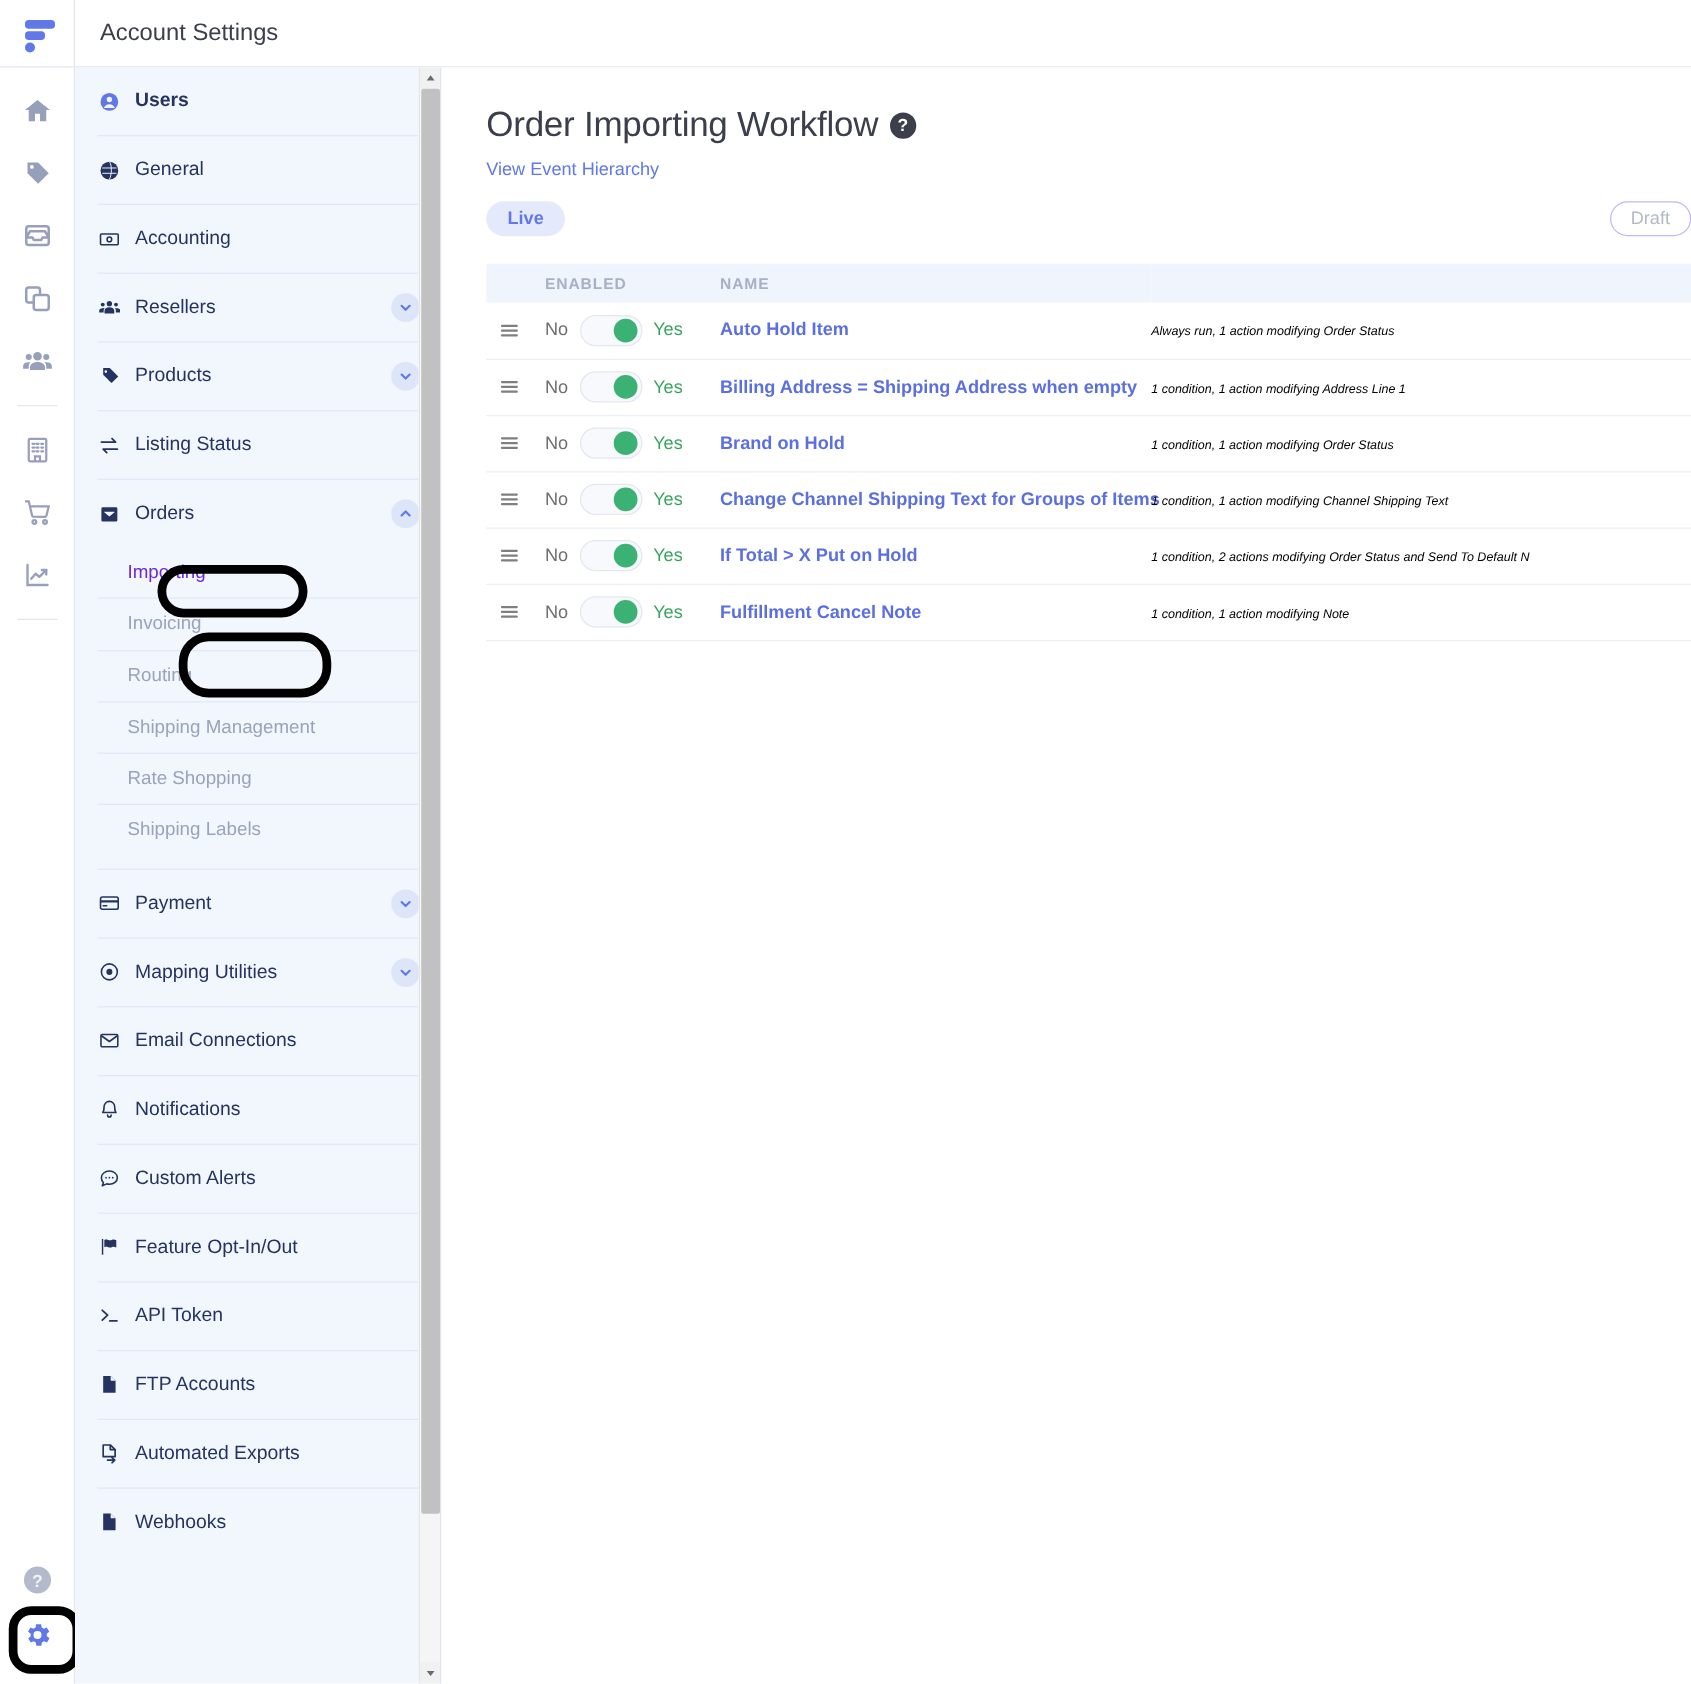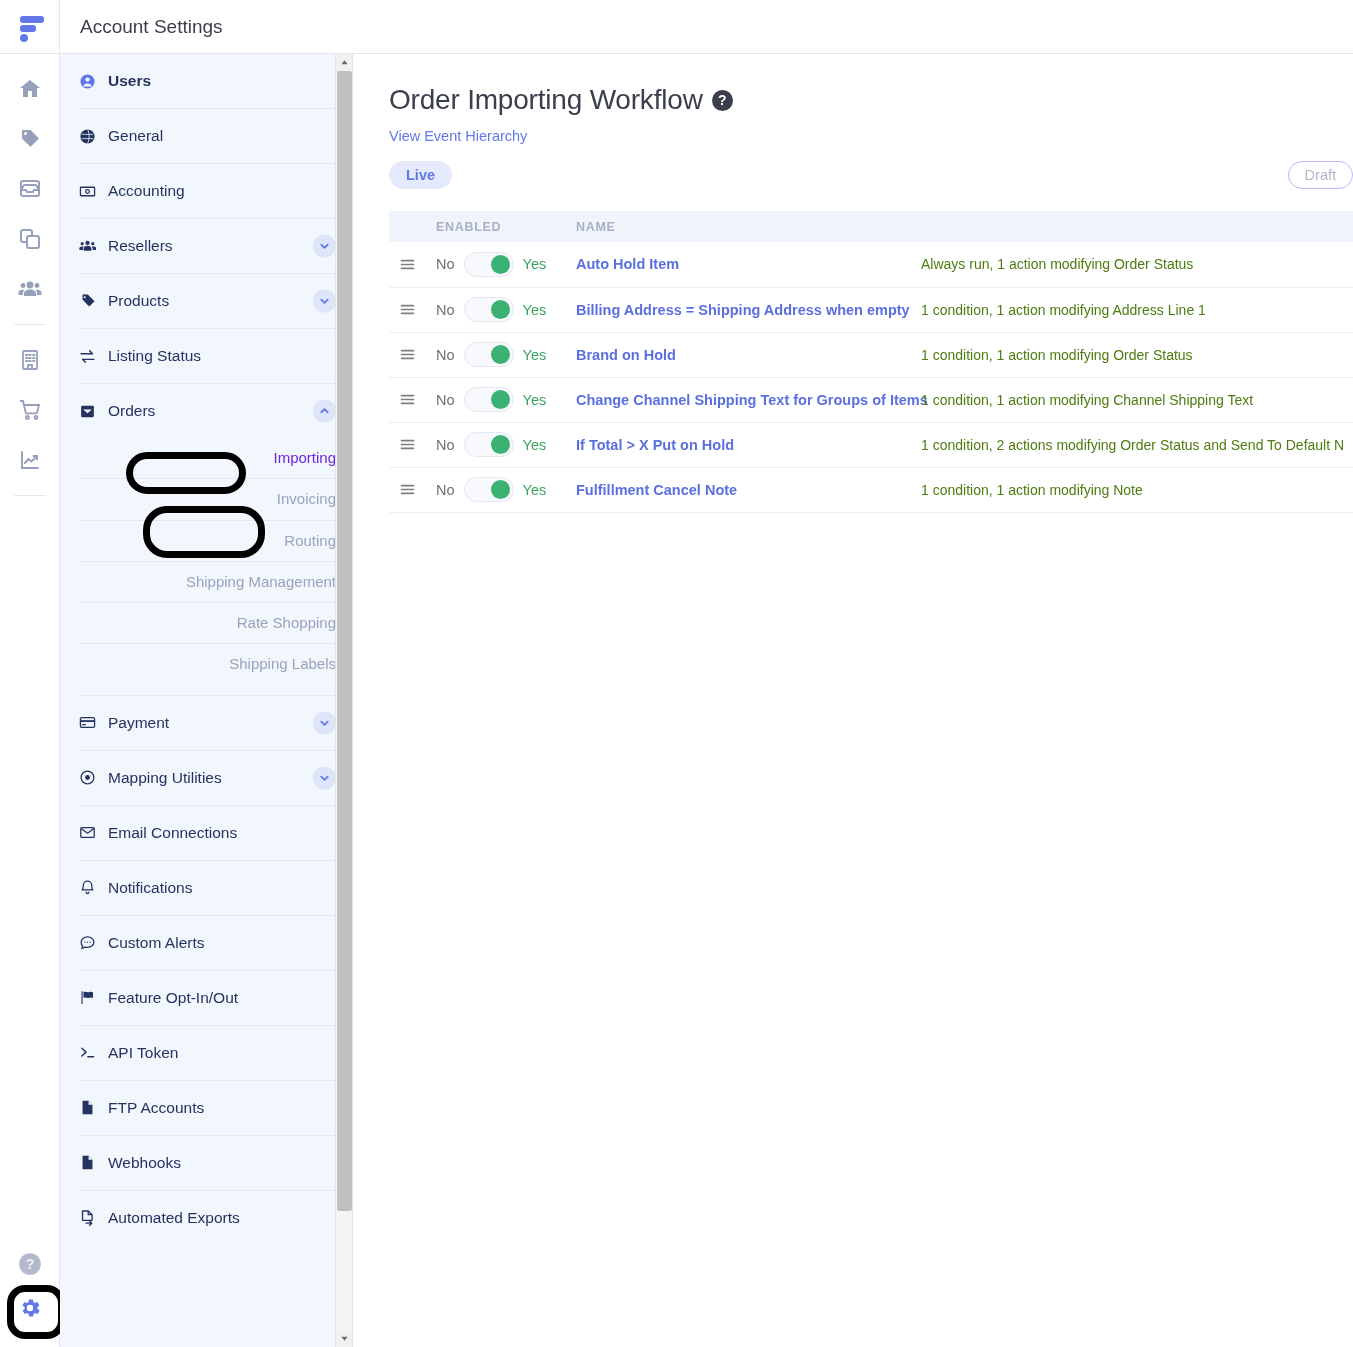--- a/index.html
+++ b/index.html
@@ -60,21 +60,21 @@
   .body-row { flex: 1; display: flex; min-height: 0; }
 
   
   .side {
     width: 293px; flex: 0 0 293px;
     background: #f2f6fd;
     position: relative;
     overflow: hidden;
     border-right: 1px solid #e3e6ef;
   }
-  .side-inner { padding: 0 16px 0 18px; text-align: right; }
+  .side-inner { padding: 0 16px 0 18px; }
   .snav { list-style: none; }
   .snav li { border-bottom: 1px solid #e2e8f6; }
   .snav li:last-child { border-bottom: none; }
   .snav-item {
     display: flex; align-items: center; gap: 11px;
     min-height: 54px; padding: 8px 0;
     color: #253361; font-size: 15.5px; cursor: pointer; position: relative;
   }
   .snav-item .si { width: 19px; display: flex; align-items: center; justify-content: center; color: #253361; flex: 0 0 19px; }
   .snav-item .si svg { width: 17px; height: 17px; display: block; }
@@ -130,21 +130,21 @@
   table.wf tbody tr { border-bottom: 1px solid #eceef4; }
   table.wf tbody td { height: 45px; padding: 0; vertical-align: middle; font-size: 14.5px; }
   .handle { color: #7f7f7f; display: flex; align-items: center; padding-left: 10px; }
   .handle svg { width: 17px; height: 17px; display: block; }
   .enabled-cell { display: flex; align-items: center; gap: 9px; }
   .lbl-no { color: #6f6f6f; font-size: 14.5px; }
   .lbl-yes { color: #3aa35f; font-size: 14.5px; }
   .toggle { width: 50px; height: 25px; border-radius: 13px; background: #f7f9fc; border: 1px solid #e4e7ef; position: relative; cursor: pointer; }
   .toggle .knob { position: absolute; right: 3px; top: 2px; width: 19px; height: 19px; border-radius: 50%; background: #3bb273; }
   .wf-name { color: #5b6fe0; font-weight: bold; font-size: 14.5px; cursor: pointer; white-space: nowrap; }
-  .wf-desc { color: #4d7c0f; font-size: 14px; white-space: nowrap; }
+  .wf-desc { color: #000000; font-size: 10px; white-space: nowrap; font-style: italic; }
 </style>
 </head>
 <body>
 
 <div class="app">
 
   <div class="rail">
     <div class="rail-logo">
       <div class="logo-mark">
         <span class="b1"></span>
@@ -451,39 +451,39 @@
                       <path d="M13.5 2.5 19 8h-5.5V2.5z" fill="#f2f6fd"></path>
                     </svg>
                 </span>
                 <span>FTP Accounts</span>
               </div>
             </li>
 
             <li>
               <div class="snav-item">
                 <span class="si">
-                  <svg viewBox="0 0 24 24" fill="currentColor">
-                      <path d="M5 2.5h8.5L19 8v13.5H5V2.5z"></path>
-                      <path d="M13.5 2.5 19 8h-5.5V2.5z" fill="#f2f6fd"></path>
-                    </svg>
-                </span>
-                <span>Webhooks</span>
-              </div>
-            </li>
-
-            <li>
-              <div class="snav-item">
-                <span class="si">
                   <svg viewBox="0 0 24 24" fill="none" stroke="currentColor" stroke-width="1.9" stroke-linejoin="round">
                       <path d="M5 2.8h8L18.5 8v8H5V2.8z"></path>
                       <path d="M13 2.8V8h5.5"></path>
                       <path d="M10 20h8m-3-3 3 3-3 3" stroke-linecap="round"></path>
                     </svg>
                 </span>
                 <span>Automated Exports</span>
+              </div>
+            </li>
+
+            <li>
+              <div class="snav-item">
+                <span class="si">
+                  <svg viewBox="0 0 24 24" fill="currentColor">
+                      <path d="M5 2.5h8.5L19 8v13.5H5V2.5z"></path>
+                      <path d="M13.5 2.5 19 8h-5.5V2.5z" fill="#f2f6fd"></path>
+                    </svg>
+                </span>
+                <span>Webhooks</span>
               </div>
             </li>
 
           </ul>
         </div>
 
         <div class="ann ann-orders"></div>
         <div class="ann ann-importing"></div>
 
         <div class="sbar">

